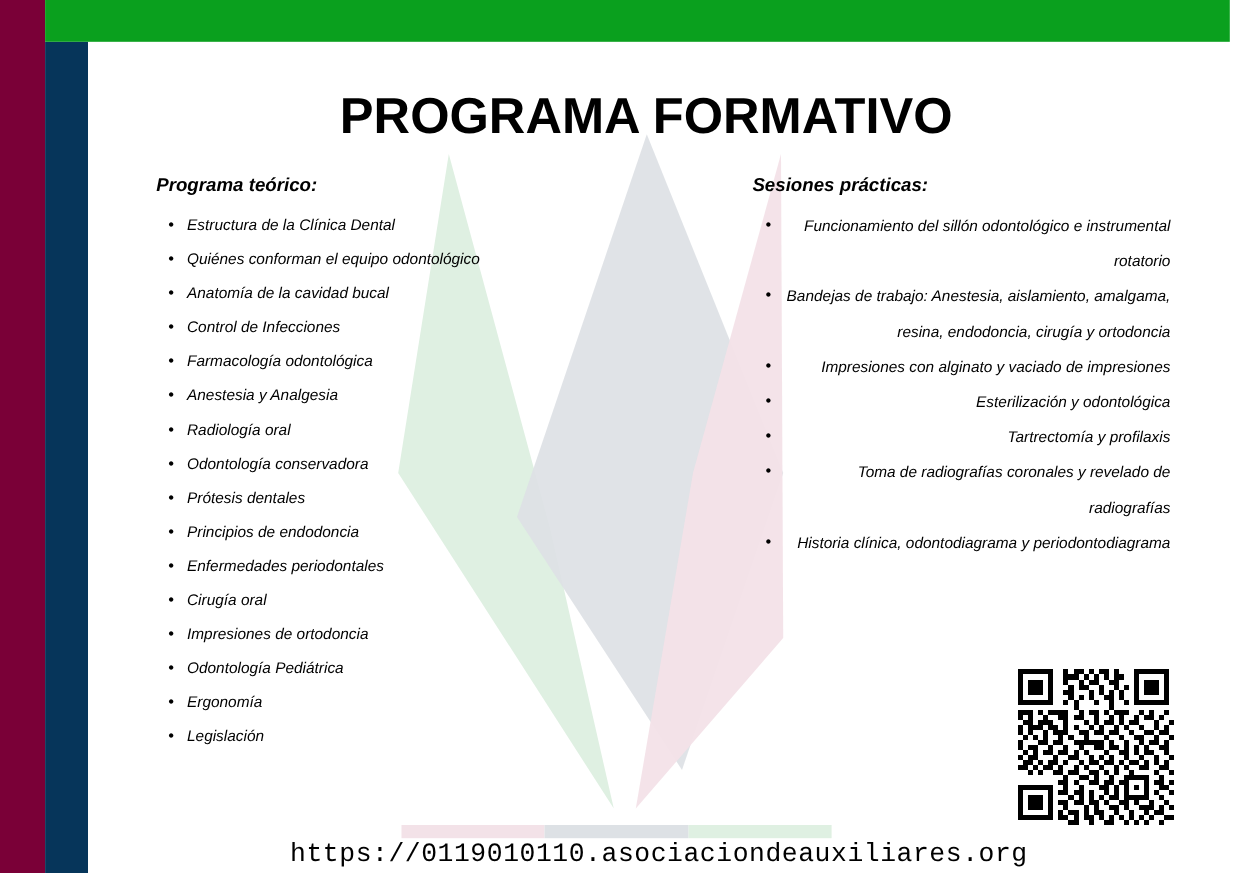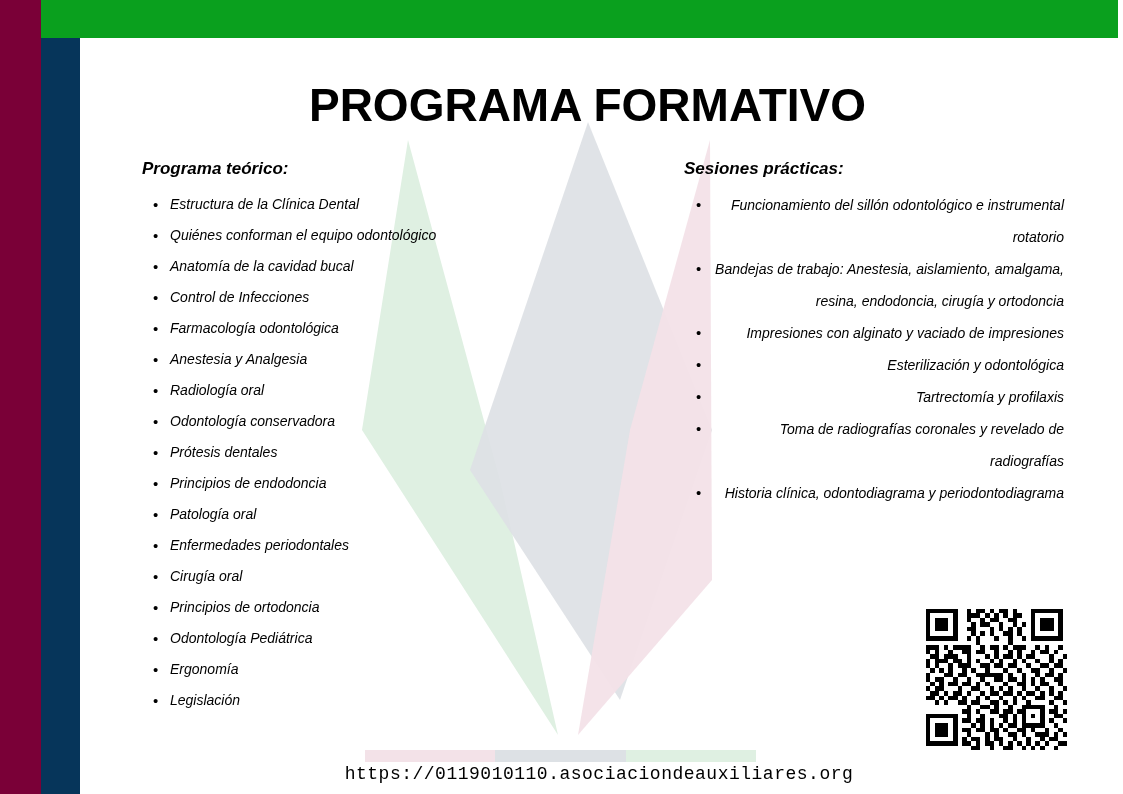--- a/index.html
+++ b/index.html
@@ -131,21 +131,21 @@
   .stripe-a { width: 130px; }
   .stripe-b { width: 131px; }
   .stripe-c { width: 130px; }
 
   #footer-url {
     position: absolute;
     left: 80px; top: 764px;
     width: 1038px;
     text-align: center;
     font-family: "Liberation Mono", "DejaVu Sans Mono", monospace;
-    font-size: 18px;
+    font-size: 24px;
     letter-spacing: 0.5px;
     color: #000;
     white-space: nowrap;
     z-index: 4;
   }
 </style>
 </head>
 <body>
 
 <div id="slide">
@@ -170,24 +170,23 @@
         <li>Estructura de la Clínica Dental</li>
         <li>Quiénes conforman el equipo odontológico</li>
         <li>Anatomía de la cavidad bucal</li>
         <li>Control de Infecciones</li>
         <li>Farmacología odontológica</li>
         <li>Anestesia y Analgesia</li>
         <li>Radiología oral</li>
         <li>Odontología conservadora</li>
         <li>Prótesis dentales</li>
         <li>Principios de endodoncia</li>
-        <li>Patología oral</li>
         <li>Enfermedades periodontales</li>
         <li>Cirugía oral</li>
-        <li>Principios de ortodoncia</li>
+        <li>Impresiones de ortodoncia</li>
         <li>Odontología Pediátrica</li>
         <li>Ergonomía</li>
         <li>Legislación</li>
       </ul>
     </div>
 
     <div class="column" id="col-right">
       <div class="col-heading">Sesiones prácticas:</div>
       <ul class="topic-list">
         <li>Funcionamiento del sillón odontológico e instrumental rotatorio</li>

